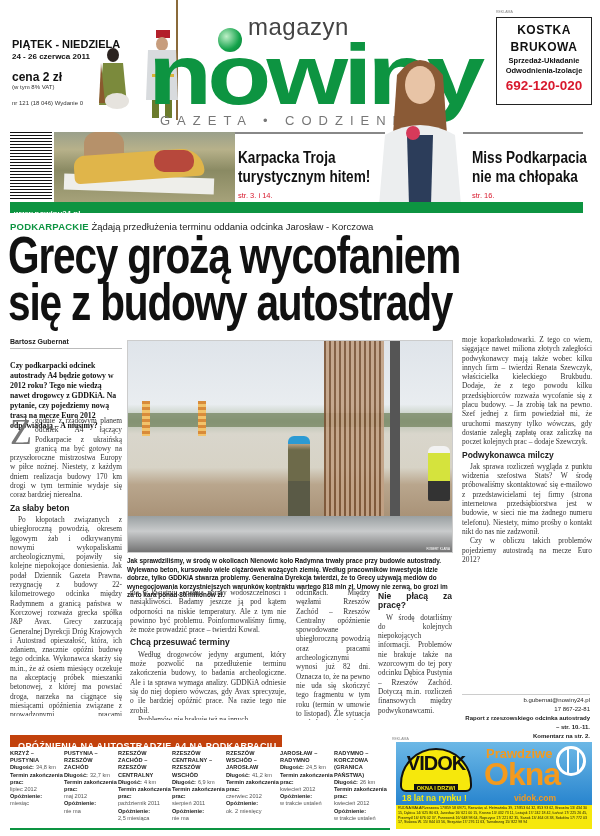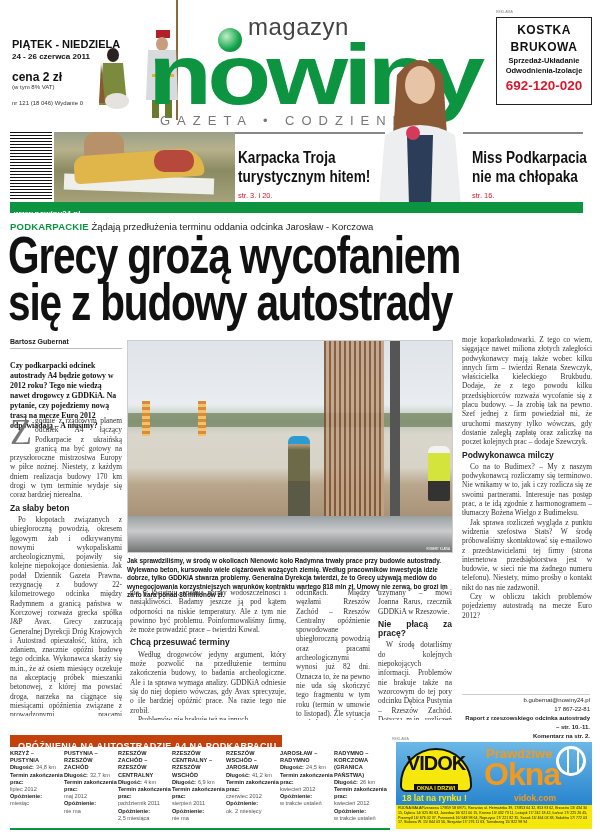--- a/index.html
+++ b/index.html
@@ -185,21 +185,21 @@
   <div class="robe"></div>
   <div class="scarf"></div>
 </div>
 <div id="hr-top" class="abs"></div>
 <div id="hr-top2" class="abs"></div>
 
 <div id="teaser-1" class="abs teaser-title">
   <div>Karpacka Troja</div>
   <div>turystycznym hitem!</div>
 </div>
-<div id="teaser-1-page" class="abs teaser-page">str. 3. i 20.</div>
+<div id="teaser-1-page" class="abs teaser-page">str. 3. i 14.</div>
 
 <div id="teaser-2" class="abs teaser-title">
   <div>Miss Podkarpacia</div>
   <div>nie ma chłopaka</div>
 </div>
 <div id="teaser-2-page" class="abs teaser-page">str. 16.</div>
 
 <div id="greenbar" class="abs">
   <span>www.nowiny24.pl</span>
 </div>
@@ -241,31 +241,29 @@
   <p>Według drogowców jedyny argument, który może pozwolić na przedłużenie terminu zakończenia budowy, to badania archeologiczne. Ale i ta sprawa wymaga analizy. GDDKiA odniesie się do niej dopiero wówczas, gdy Avax sprecyzuje, o ile bardziej opóźnić prace. Na razie tego nie zrobił.</p>
   <p>Problemów nie brakuje też na innych</p>
 </div>
 
 <div id="col3" class="abs body-text" style="display:flex; gap:8px;">
   <div style="width:74px;">
     <p style="text-indent:0">odcinkach. Między węzłami Rzeszów Zachód – Rzeszów Centralny opóźnienie spowodowane ubiegłoroczną powodzią oraz pracami archeologicznymi wynosi już 82 dni. Oznacza to, że na pewno nie uda się skończyć tego fragmentu w tym roku (termin w umowie to listopad). Źle sytuacja wygląda też między Rzeszowem a Jarosławiem. Ta wykonawca powinien uporać się z pracami do czerwca 2012 roku, ale także domaga się przesunięcia terminu.</p>
 
   </div>
   <div style="width:74px;">
-    <p style="text-indent:0">trzymany – mówi Joanna Rarus, rzecznik GDDKiA w Rzeszowie.</p>
     <div class="subhead" style="">Nie płacą za pracę?</div>
     <p>W środę dotarliśmy do kolejnych niepokojących informacji. Problemów nie brakuje także na wzorcowym do tej pory odcinku Dębica Pustynia – Rzeszów Zachód. Dotyczą m.in. rozliczeń finansowych między podwykonawcami.</p>
 
   </div>
 </div>
 
 <div id="col4" class="abs body-text">
   <p style="text-indent:0">moje koparkoładowarki. Z tego co wiem, sięgające nawet miliona złotych zaległości podwykonawcy mają także wobec kilku innych firm – twierdzi Renata Szewczyk, właścicielka kieleckiego Brukbudu. Dodaje, że z tego powodu kilku przedsiębiorców rozważa wycofanie się z placu budowy. – Ja zrobię tak na pewno. Szef jednej z firm powiedział mi, że uruchomi maszyny tylko wówczas, gdy dostanie zaległą zapłatę oraz zaliczkę na poczet kolejnych prac – dodaje Szewczyk.</p>
   <div class="subhead">Podwykonawca milczy</div>
-  <p>Co na to Budimex? – My z naszym podwykonawcą rozliczamy się terminowo. Nie wnikamy w to, jak i czy rozlicza się ze swoimi partnerami. Interesuje nas postęp prac, a te idą zgodnie z harmonogramem – tłumaczy Bożena Wielgo z Budimeksu.</p>
   <p>Jak sprawa rozliczeń wygląda z punktu widzenia szefostwa Stats? W środę próbowaliśmy skontaktować się e-mailowo z przedstawicielami tej firmy (strona internetowa przedsiębiorstwa jest w budowie, w sieci nie ma żadnego numeru telefonu). Niestety, mimo prośby o kontakt nikt do nas nie zadzwonił.</p>
   <p>Czy w obliczu takich problemów pojedziemy autostradą na mecze Euro 2012?</p>
 
 </div>
 
 <div id="contact-rule" class="abs"></div>
 <div id="contact" class="abs">
   <div>b.gubernat@nowiny24.pl</div>
   <div>17 867-22-81</div>
   <div class="b">Raport z rzeszowskiego odcinka autostrady – str. 10.-11.</div>

